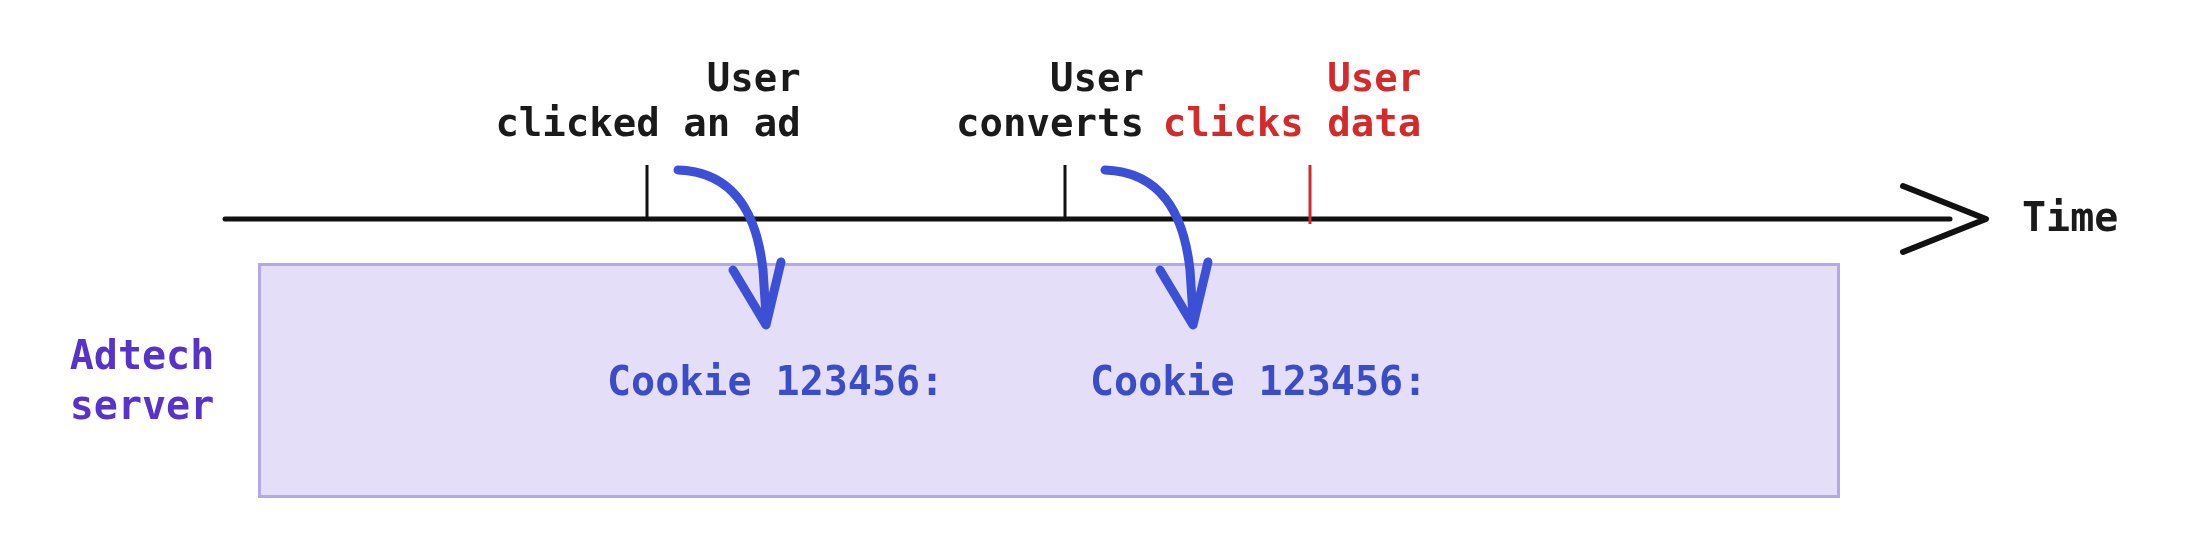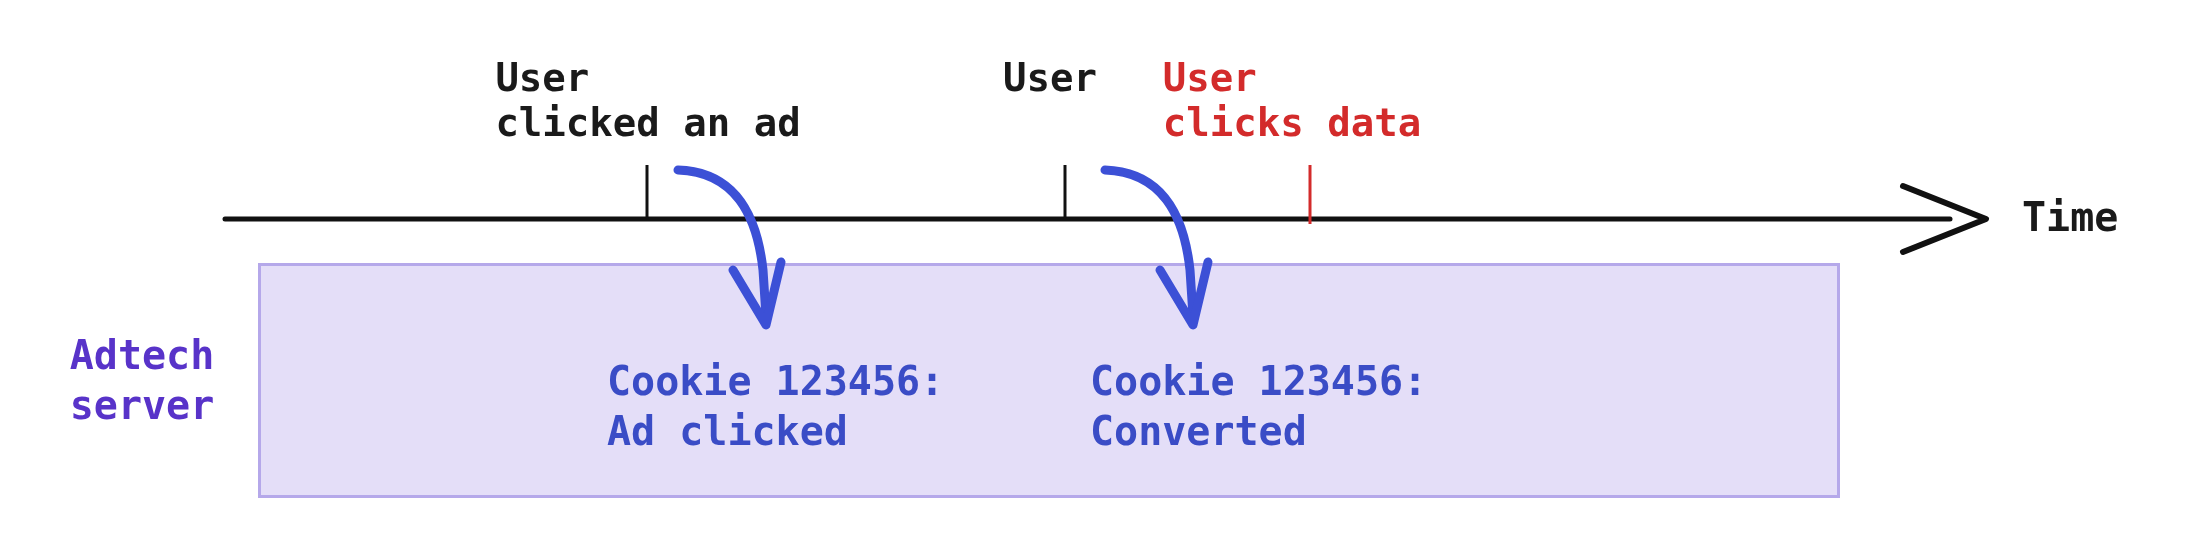--- a/index.html
+++ b/index.html
@@ -13,21 +13,21 @@
   }
   .layer{position:absolute;left:0;top:0;width:2188px;height:534px;}
   .axis-line{stroke:var(--axis);stroke-width:5;stroke-linecap:round;}
   .axis-head{stroke:var(--axis);stroke-width:6;fill:none;stroke-linecap:round;stroke-linejoin:round;}
   .tick{stroke:var(--axis);stroke-width:3;}
   .tick-red{stroke:var(--cleared-event);stroke-width:3;}
   .flow{stroke:var(--arrow);stroke-width:9;fill:none;stroke-linecap:round;stroke-linejoin:round;}
   .event-label{
     position:absolute;top:55px;
     transform:translateX(-50%);
-    text-align:left;white-space:nowrap;
+    text-align:right;white-space:nowrap;
     font-size:39px;line-height:45px;
     color:var(--event-text);
   }
   .event-label.cleared{color:var(--cleared-event);}
   .time-label{
     position:absolute;left:2022px;top:194px;
     font-size:40px;line-height:47px;
     color:var(--event-text);white-space:nowrap;
   }
   .server-box{
@@ -76,35 +76,34 @@
       <polyline points="1160,270 1193,325 1208,262"></polyline>
     </g>
   </svg>
 
   <div class="event-label" style="left:648px">
     <div>User</div>
     <div>clicked an ad</div>
   </div>
   <div class="event-label" style="left:1050px">
     <div>User</div>
+    <div>converts</div>
   </div>
   <div class="event-label cleared" style="left:1292px">
     <div>User</div>
     <div>clicks data</div>
   </div>
 
   <div class="time-label">Time</div>
 
   <div class="server-label">
     <div>Adtech</div>
     <div>server</div>
   </div>
 
   <div class="record record-1">
     <div>Cookie 123456:</div>
-    <div>Ad clicked</div>
   </div>
   <div class="record record-2">
     <div>Cookie 123456:</div>
-    <div>Converted</div>
   </div>
 
 </div>
 
 </body></html>

